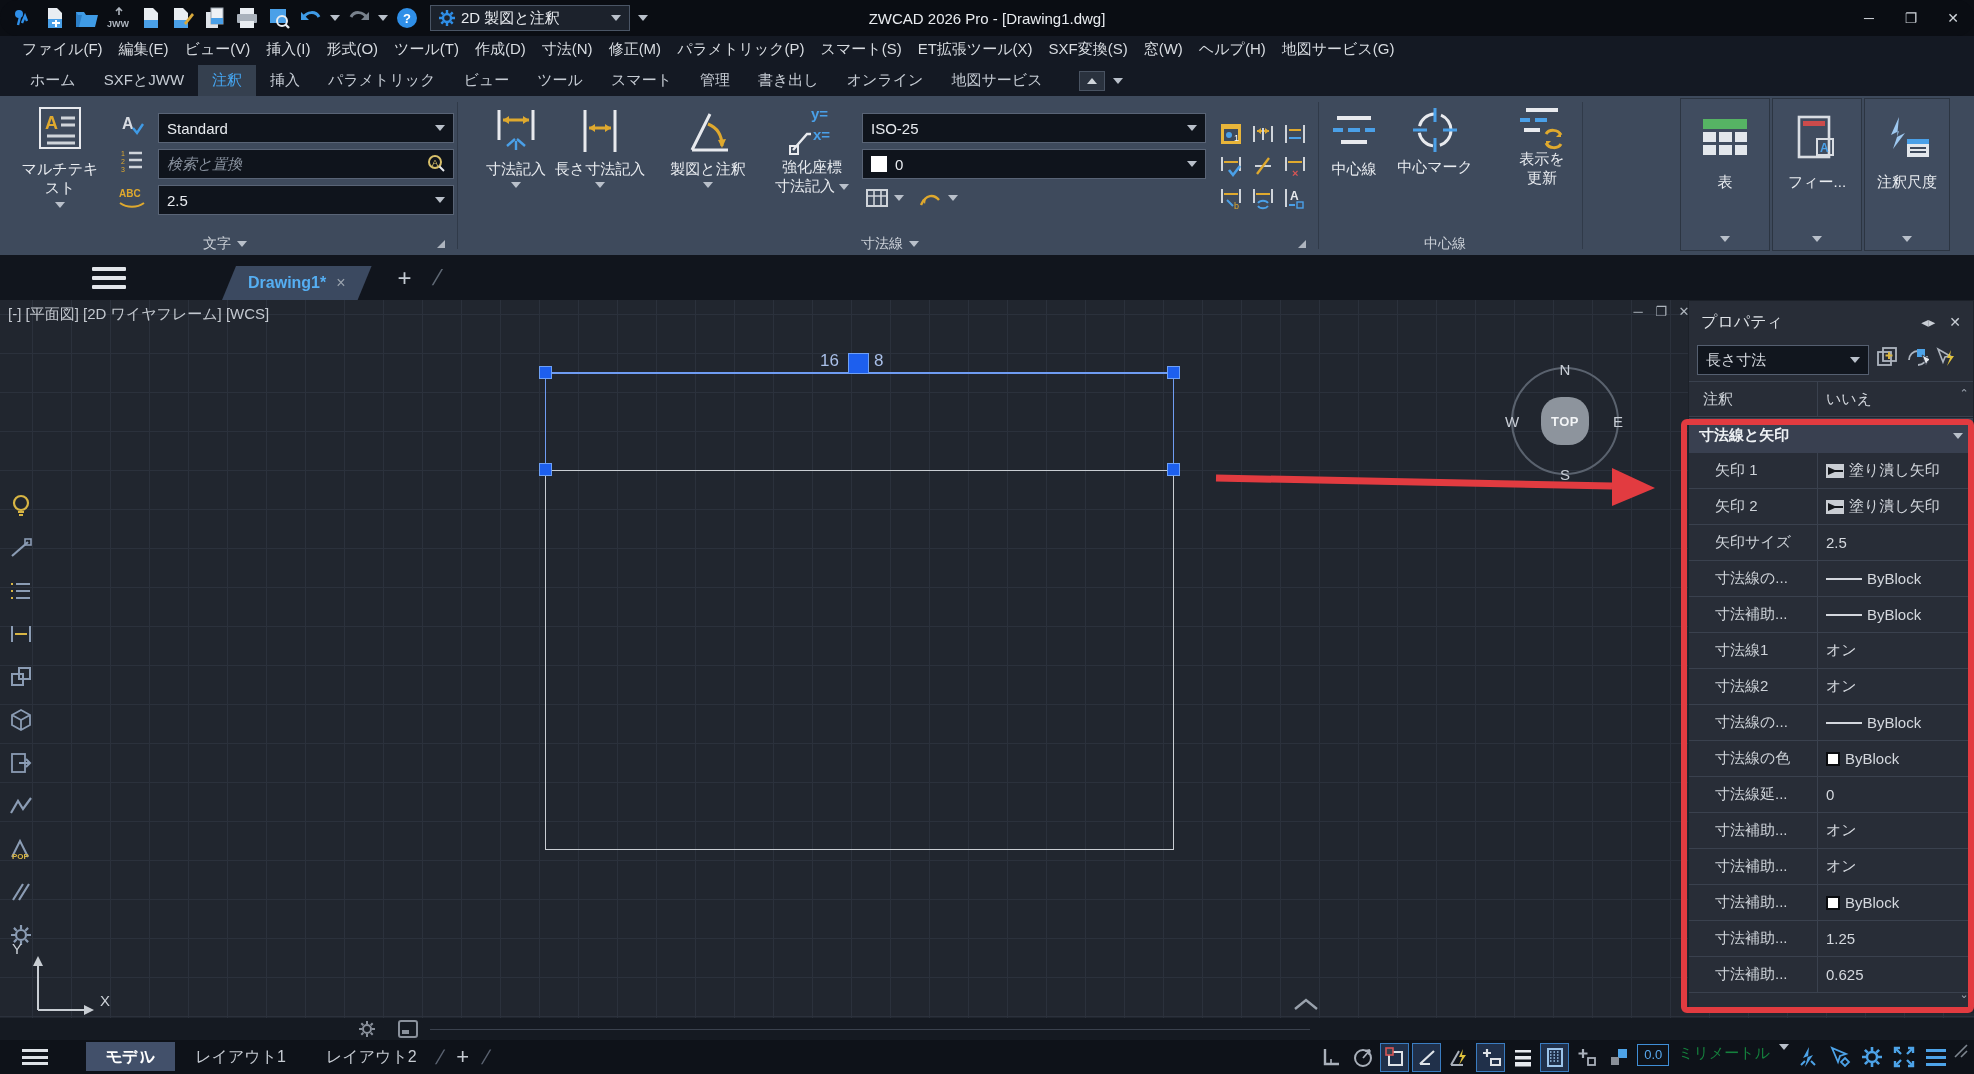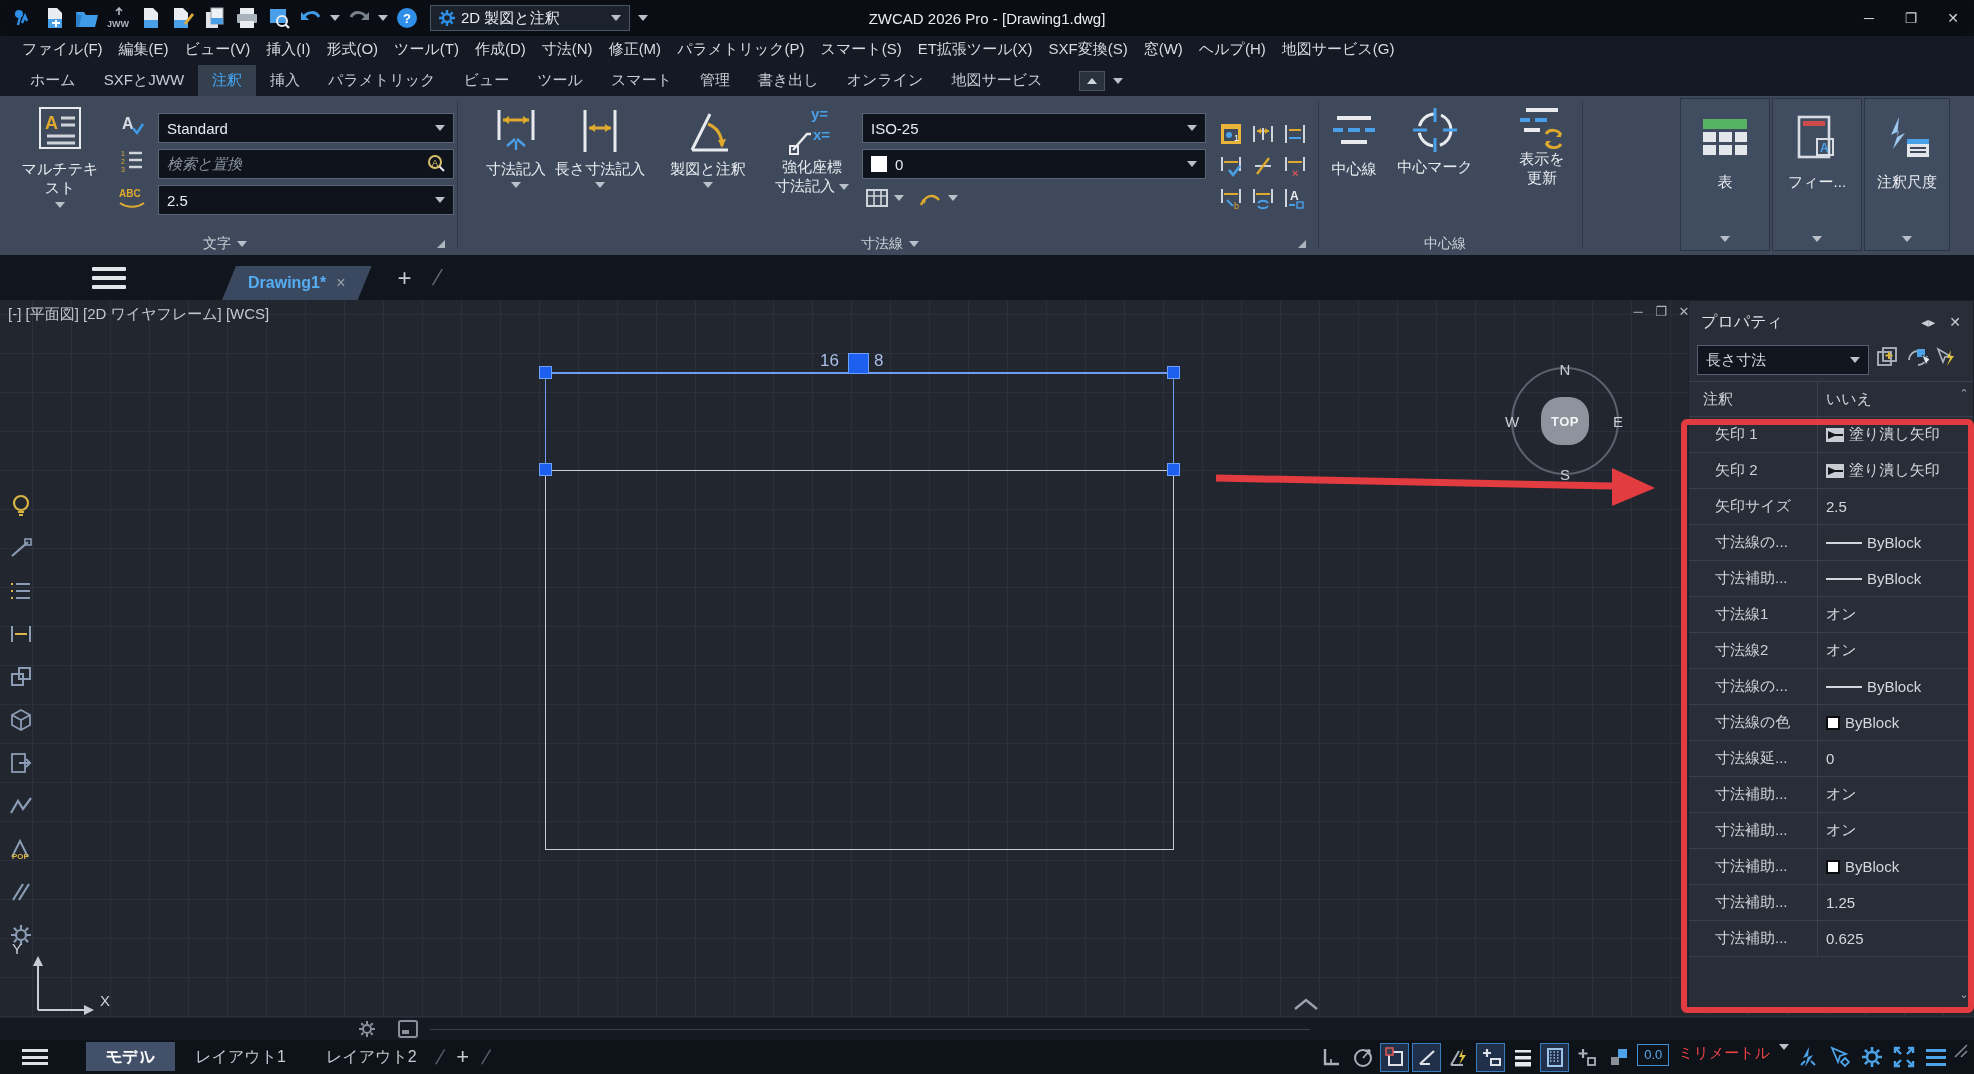--- a/index.html
+++ b/index.html
@@ -87,21 +87,21 @@
   .ltabs { display:flex; align-items:center; margin-left:38px; }
   .ltab { color:#c6cbd2; font-size:16px; padding:6px 20px; }
   .ltab.active { background:#42506a; color:#ffffff; font-weight:bold; transform:skewX(-16deg); }
   .ltab.active span { display:inline-block; transform:skewX(16deg); }
   .lsep { color:#5a6270; font-size:20px; transform:skewX(-18deg); }
   .sicons { margin-left:auto; display:flex; align-items:flex-start; gap:5px; padding-right:6px; }
   .sic { width:27px; height:27px; display:flex; align-items:center; justify-content:center; }
   .sic.on { background:#20304a; outline:1px solid #3a7cc0; }
   .prec-box { min-width:32px; height:22px; border:1px solid #3f8ed6; color:#58a8ee; font-size:13px;
     display:flex; align-items:center; justify-content:center; padding:0 3px; }
-  .unit { color:#ef4444; font-size:15px; margin:0 4px; white-space:nowrap; }
+  .unit { color:#15803d; font-size:15px; margin:0 4px; white-space:nowrap; }
 
   
   #props { left:1688px; top:300px; width:286px; height:713px; background:#282d37; border:1px solid #1c2129; color:#d4d8de; z-index:30; }
   .p-title { height:42px; display:flex; align-items:center; padding:0 12px; font-size:16px; color:#dfe3e8; }
   .p-title .ticons { margin-left:auto; display:flex; gap:14px; color:#c9ced5; font-size:14px; }
   .p-typerow { display:flex; align-items:center; padding:2px 8px 6px 8px; gap:6px; }
   .p-combo { width:172px; height:30px; background:#11161e; border:1px solid #555f70; display:flex; align-items:center; padding:0 8px; font-size:15px; }
   .p-combo .caret { margin-left:auto; }
   .prow { display:flex; height:36px; border-bottom:1px solid #3a414e; align-items:center; font-size:15px; }
   .prow-label { width:128px; padding-left:26px; color:#ced3d9; white-space:nowrap; overflow:hidden; }
@@ -815,20 +815,24 @@
             <path d="M3 3l5 13 2-5 5-1z" fill="none" stroke="#aeb5bf" stroke-width="1.6"></path>
             <path d="M16 4l-4 8h3l-3 8 7-10h-4z" fill="#e0c23c"></path>
           </svg></span>
     </div>
     <div class="prow" style="border-top:1px solid #3a414e">
       <div class="prow-label" style="padding-left:14px">注釈</div>
       <div class="prow-value">
           <span>いいえ</span>
         </div>
     </div>
+    <div class="psection">
+      <span>寸法線と矢印</span>
+        <span class="caret"></span>
+    </div>
     <div id="prop-rows">
 
         <div class="prow">
           <div class="prow-label">矢印 1</div>
           <div class="prow-value">
             <span class="sw sw-arrow"></span>
             <span>塗り潰し矢印</span>
           </div>
         </div>
 

